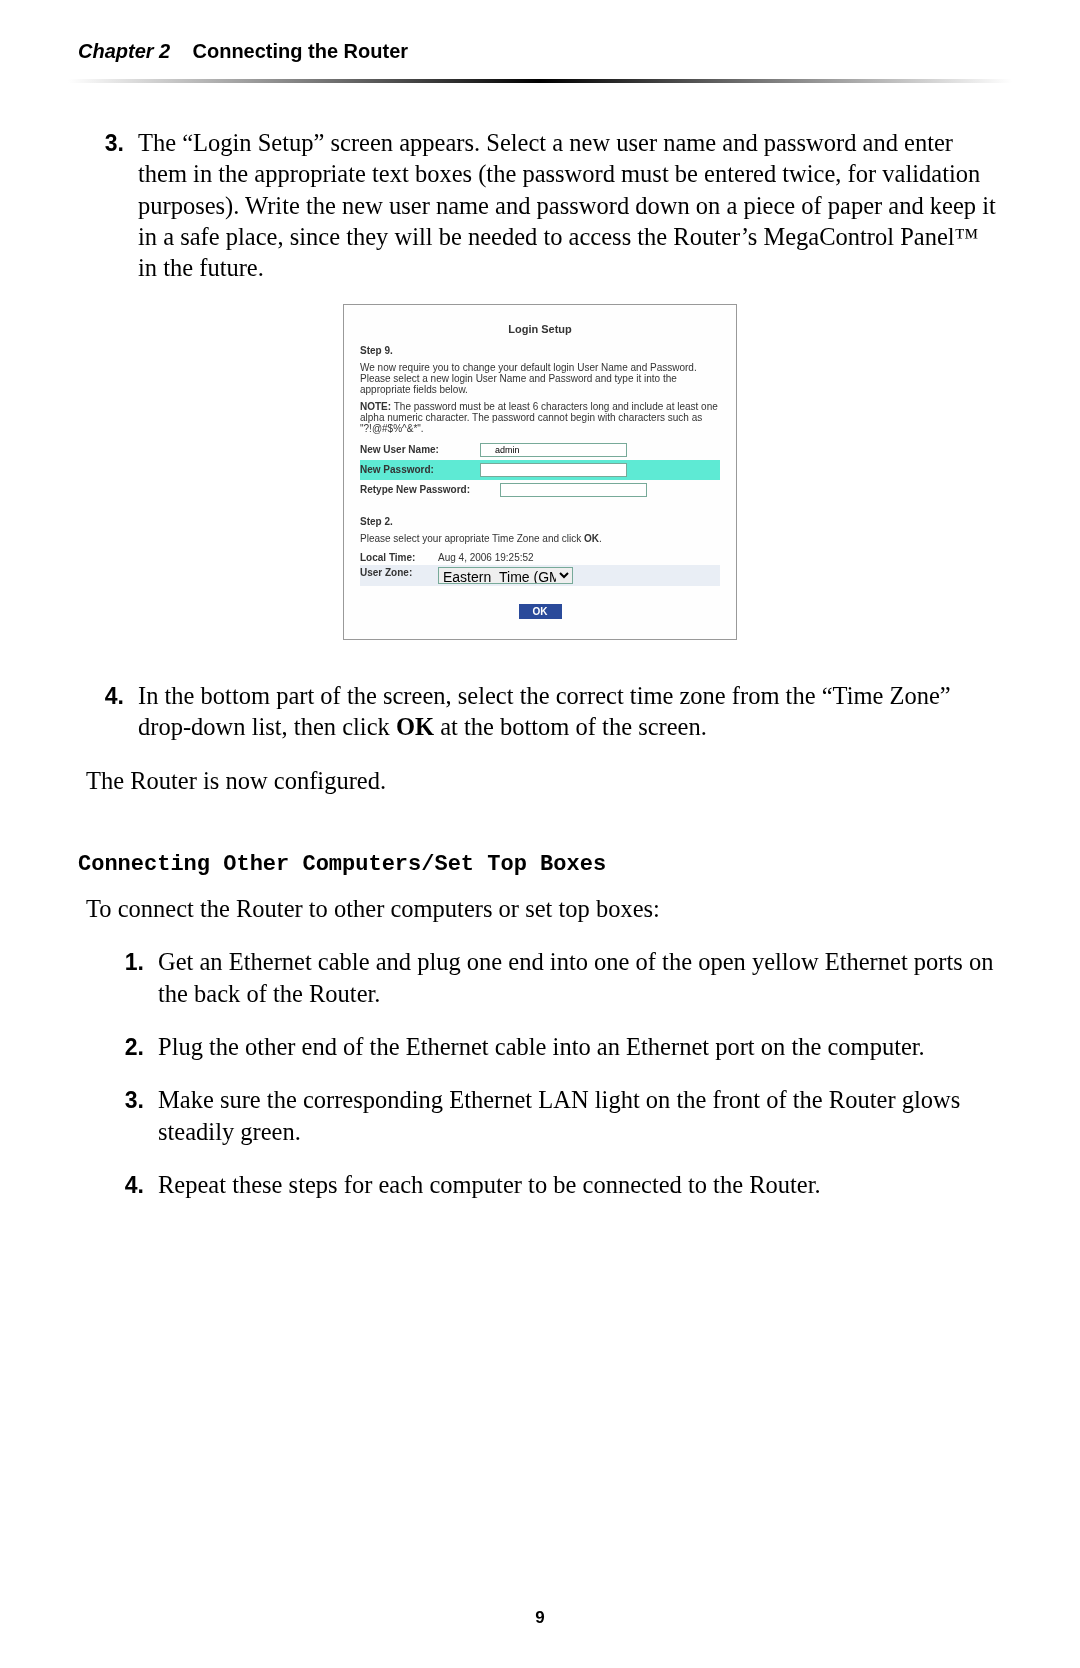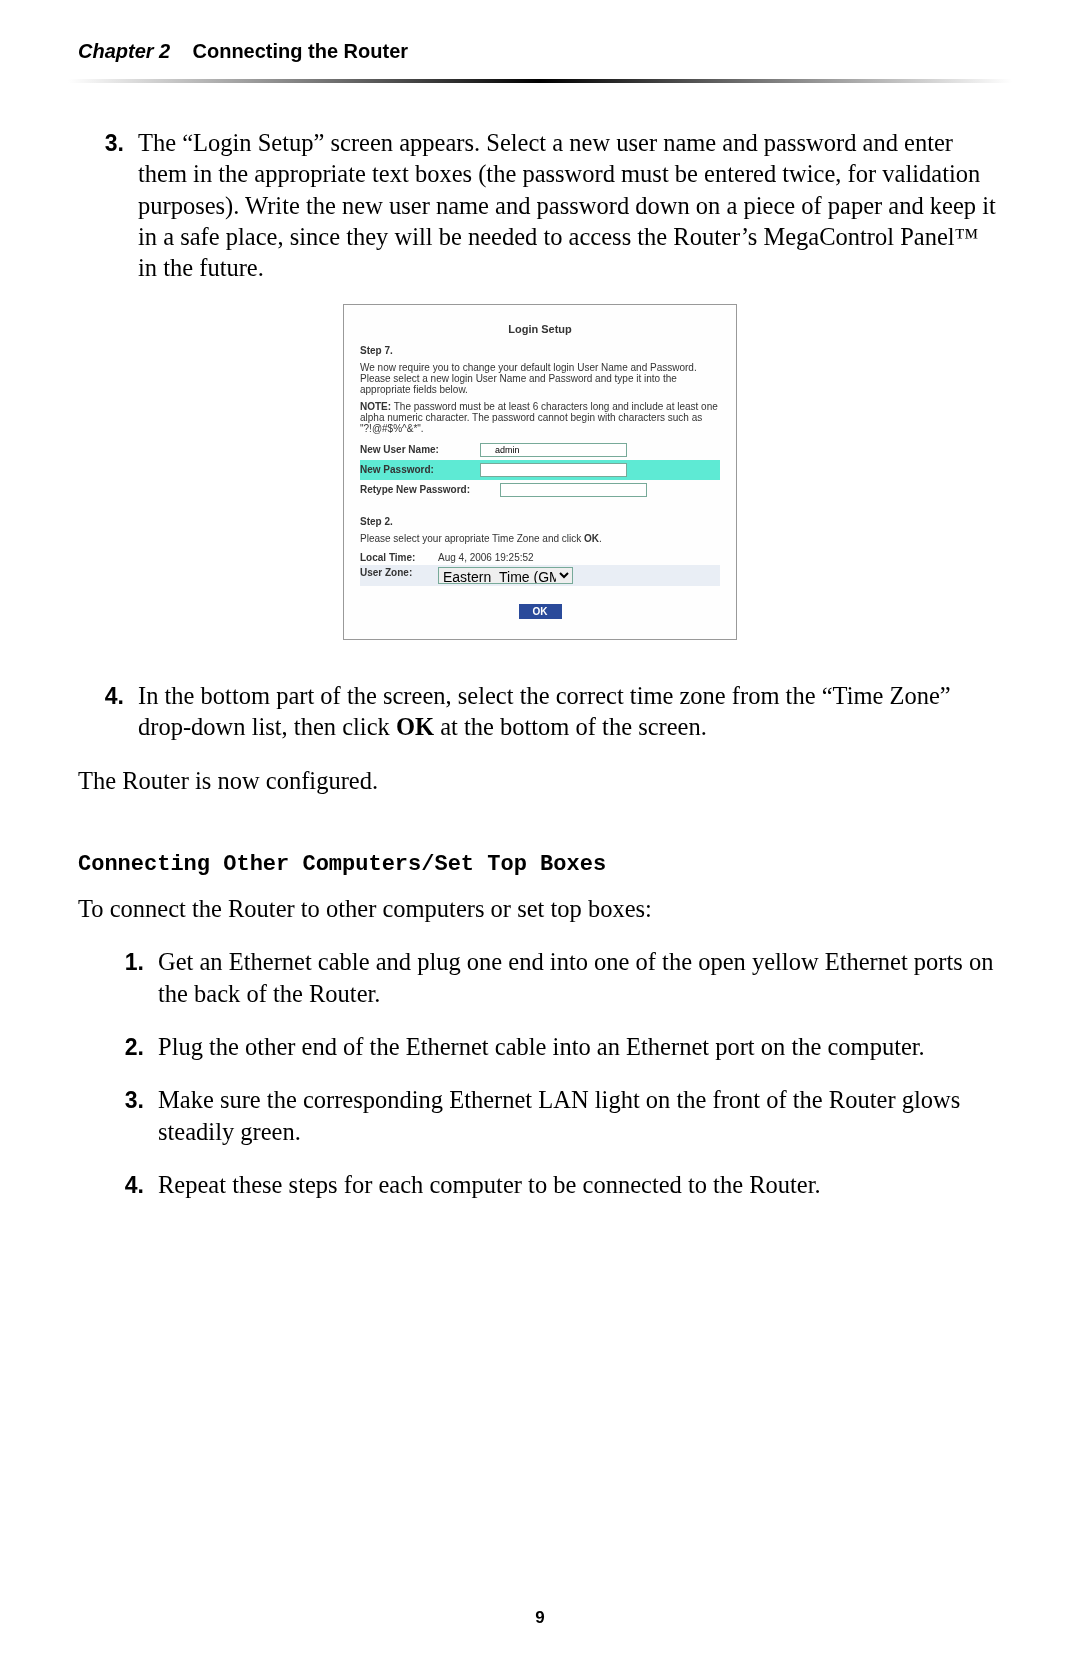--- a/index.html
+++ b/index.html
@@ -34,21 +34,21 @@
   }
   ol.main > li .num{
     flex:0 0 46px;
     font-family:Arial,Helvetica,sans-serif;
     font-weight:700;
     font-size:23px;
     text-align:right;padding-right:14px;
     padding-top:2px;
   }
   ol.main > li .txt{flex:1;}
-  .body-p{font-size:24.5px;line-height:1.28;margin:22px 0;}
+  .body-p{font-size:24.5px;line-height:1.28;margin:22px 8px;}
   .sub-h{
     font-family:Liberation Mono, monospace;
     font-weight:700;font-size:22px;
     margin:56px 0 16px;
   }
   ol.sub{
     list-style:none;margin:0;padding:0 0 0 20px;
     font-size:24.5px;line-height:1.28;
   }
   ol.sub > li{display:flex;margin:0 0 22px 0;}
@@ -113,21 +113,21 @@
 
 <ol class="main">
   <li>
     <div class="num">3.</div>
     <div class="txt">The “Login Setup” screen appears. Select a new user name and password and enter them in the appropriate text boxes (the password must be entered twice, for validation purposes). Write the new user name and password down on a piece of paper and keep it in a safe place, since they will be needed to access the Router’s MegaControl Panel™ in the future.</div>
   </li>
 </ol>
 
 <div class="shot">
   <div class="title">Login Setup</div>
-  <div class="block b">Step 7.</div>
+  <div class="block b">Step 9.</div>
   <div class="block">We now require you to change your default login User Name and Password. Please select a new login User Name and Password and type it into the appropriate fields below.</div>
   <div class="block">
     <span class="b">NOTE:</span><span> The password must be at least 6 characters long and include at least one alpha numeric character. The password cannot begin with characters such as "?!@#$%^&amp;*".</span>
   </div>
   <div class="row">
     <div class="lab">New User Name:</div>
     <input type="text" value="admin" style="">
   </div>
   <div class="row alt">
     <div class="lab">New Password:</div>

